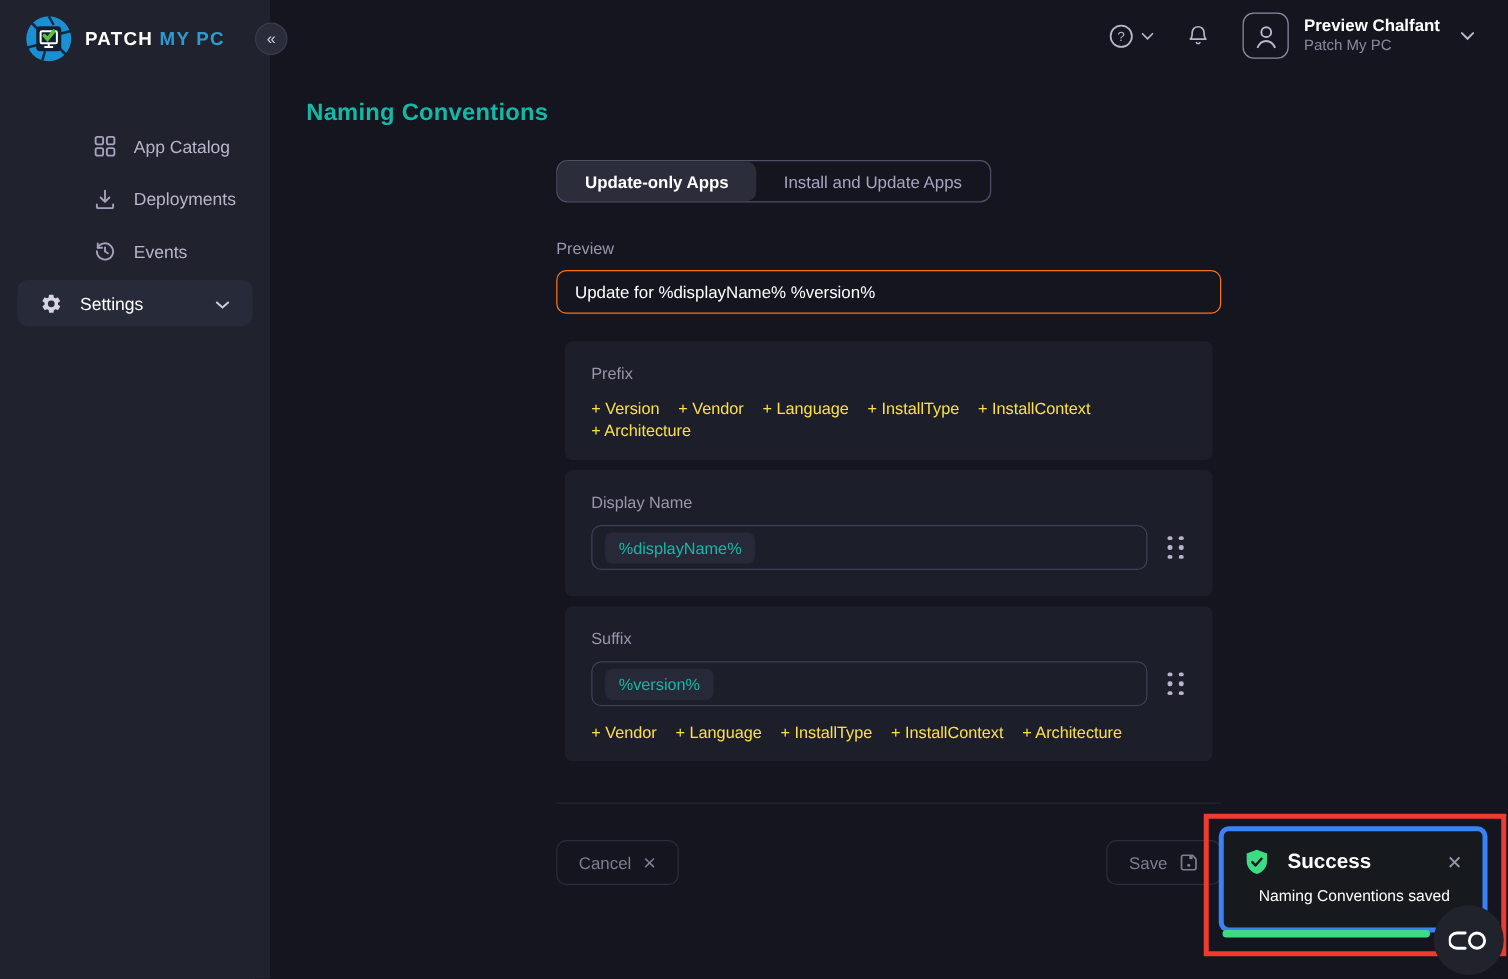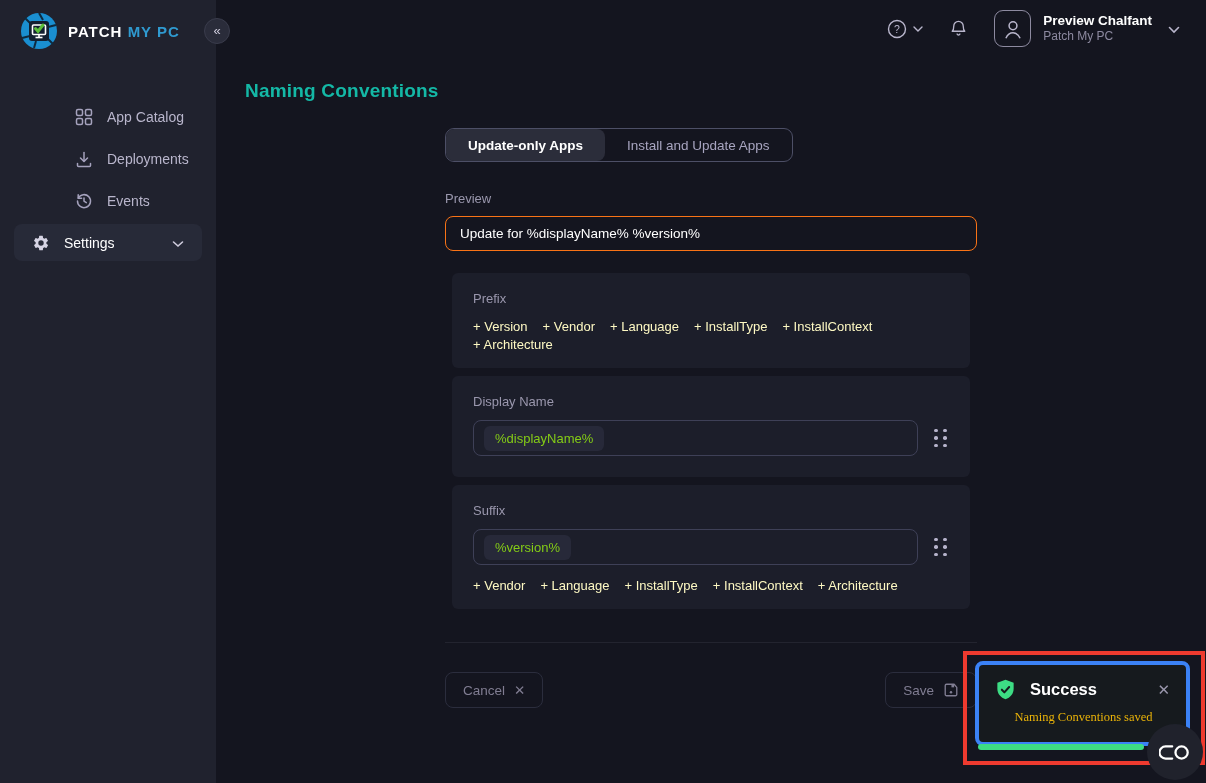--- a/index.html
+++ b/index.html
@@ -81,29 +81,29 @@
   }
   .card:first-of-type { margin-top:22px; }
   .card-row { display:flex; align-items:center; gap:14px; margin-top:11px; }
   .card-input {
     flex:1; height:36px; border:1px solid #3e4057; border-radius:8px;
     display:flex; align-items:center; padding:0 10px; font-size:13.5px; color:#ffffff;
     background:transparent;
   }
   .chip {
     background:#272939; border-radius:6px; padding:5px 11px;
-    font-size:13px; color:#84cc16;
+    font-size:13px; color:#14b8a6;
   }
   .drag-handle {
     display:grid; grid-template-columns:repeat(2, 4px); grid-gap:4px 5px;
     cursor:grab; padding:2px;
   }
   .drag-handle i { width:3.5px; height:3.5px; border-radius:50%; background:#b7b4cc; display:block; }
   .links { margin-top:13px; display:flex; flex-wrap:wrap; column-gap:15px; row-gap:3px; }
-  .token-link { color:#fef9c3; font-size:13px; cursor:pointer; white-space:nowrap;text-align:center; }
+  .token-link { color:#fde047; font-size:13px; cursor:pointer; white-space:nowrap;text-align:center; }
 
   .divider { height:1px; background:#23242f; margin-top:33px; }
   .footer-row { display:flex; justify-content:space-between; margin-top:29px; }
   .btn {
     height:36px; border:1px solid #2b2d3d; border-radius:8px; background:transparent;
     display:inline-flex; align-items:center; gap:9px; padding:0 17px;
     color:#807d92; font-size:13.5px; font-weight:400; cursor:pointer;
     font-family:"Liberation Sans", sans-serif;
   }
   .btn .bicon { display:inline-flex; color:#807d92; }
@@ -114,21 +114,21 @@
     border:4px solid #ee3a2f; z-index:40;
   }
   .toast {
     position:absolute; left:975px; top:661px; width:215px; height:85px;
     background:#161a1e; border:4px solid #3b82f6; border-radius:8px;
     z-index:41; padding:13px 13px 0 15px;
   }
   .toast-head { display:flex; align-items:center; }
   .toast-title { font-size:16.5px; font-weight:600; color:#ffffff; margin-left:13px; }
   .toast-close { margin-left:auto; color:#9a97ad; font-size:15px; cursor:pointer; padding:0 3px; }
-  .toast-msg { margin-top:9px; font-size:12.5px; color:#eab308; text-align:center;font-family:Liberation Serif, serif; }
+  .toast-msg { margin-top:9px; font-size:12.5px; color:#ffffff; text-align:center; }
   .toast-progress {
     position:absolute; left:-1px; bottom:-8px; width:164px; height:6px;
     background:#3ddc84; border-radius:3px;
   }
   .widget-btn {
     position:absolute; left:1147px; top:724px; width:56px; height:56px;
     border-radius:50%; background:#20222c; z-index:50;
     display:flex; align-items:center; justify-content:center; cursor:pointer;
   }
 </style>

